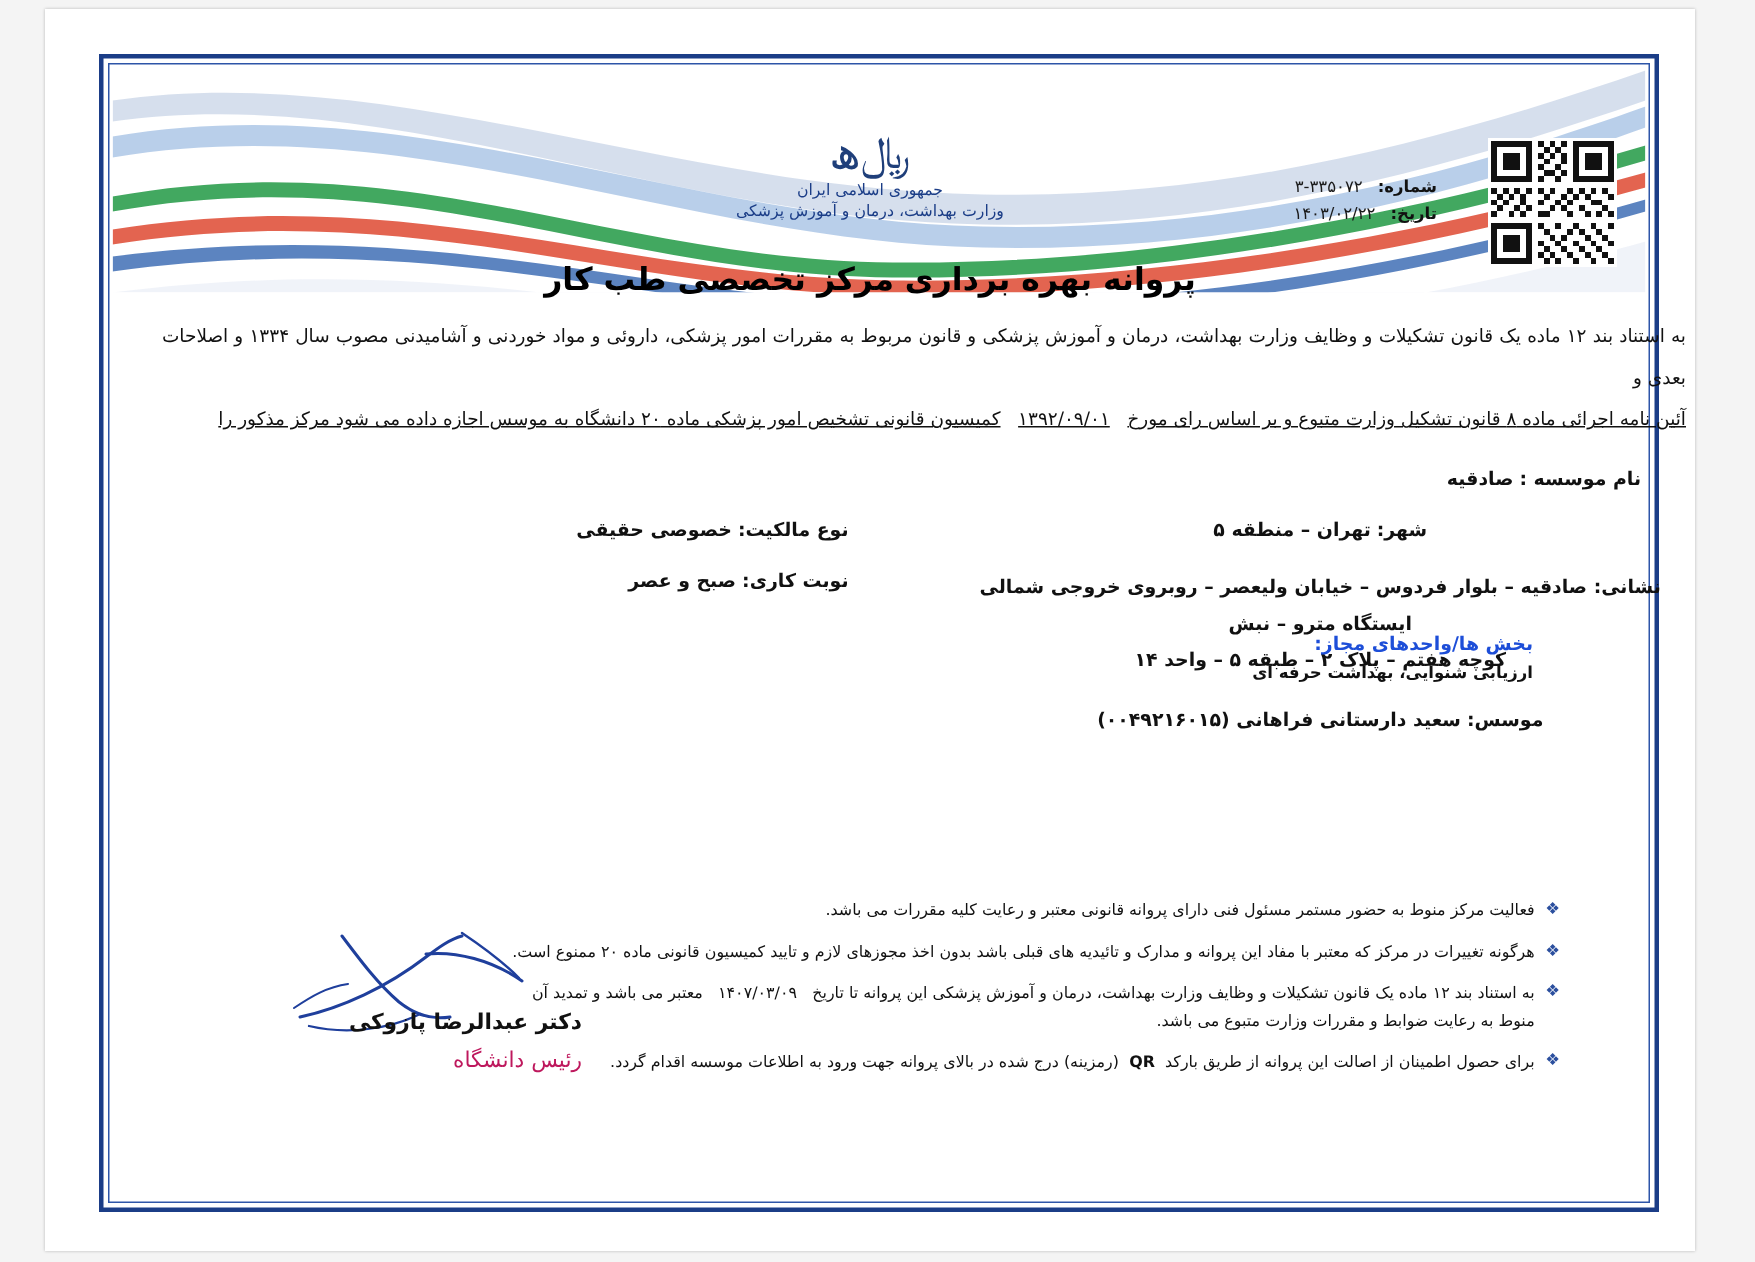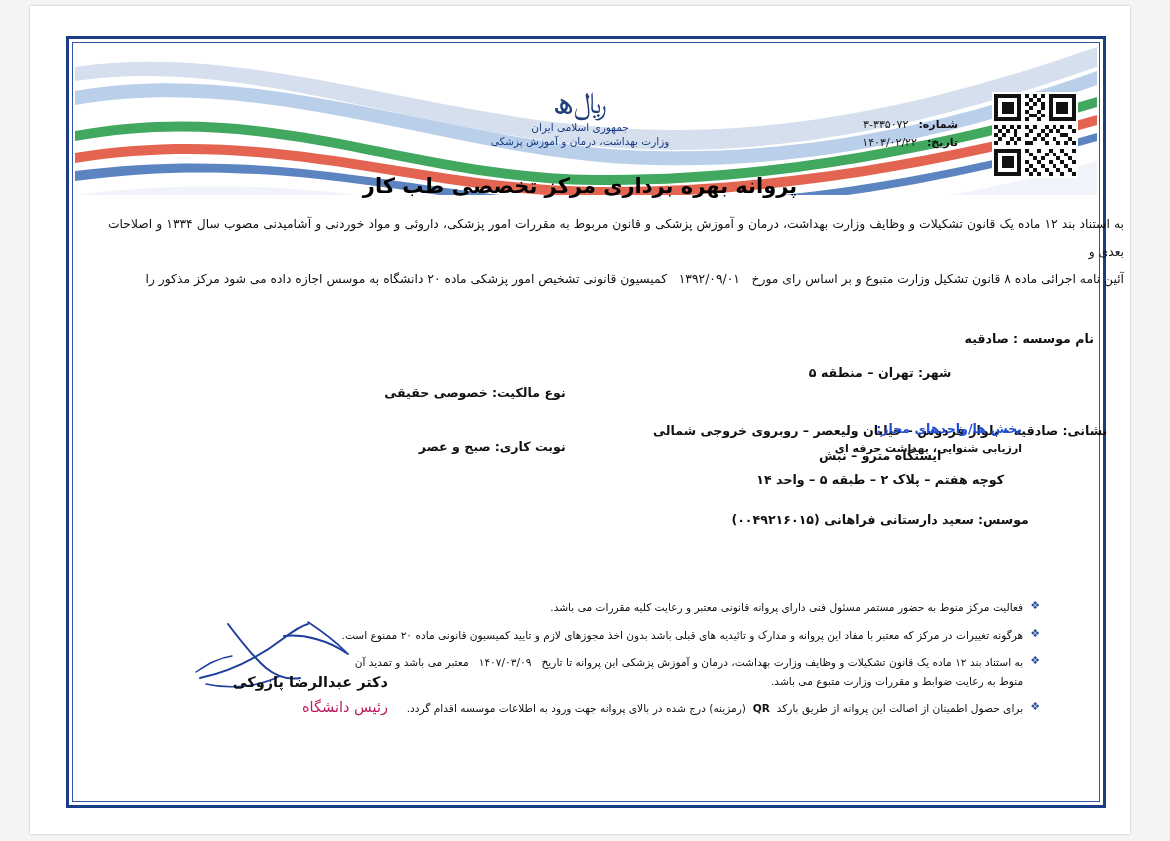--- a/index.html
+++ b/index.html
@@ -130,38 +130,38 @@
     position: absolute;
     top: 205px;
     left: 78px;
     width: 1016px;
     text-align: justify;
     font-size: 12.3px;
     line-height: 2.25;
     color: #111;
     direction: rtl;
   }
-  .intro .blk { display:inline; }
+  .intro .blk { display:inline;text-decoration:underline; }
   
   .fields {
     position: absolute;
     top: 305px;
     left: 78px;
     width: 1016px;
     direction: rtl;
     font-size: 12.6px;
     color: #111;
   }
   .frow {
     display: flex;
     justify-content: space-between;
     margin-bottom: 19px;
   }
   .fcell { width: 48%; }
-  .fcell.right { text-align: right; padding-right: 30px; box-sizing:border-box;margin-top:20px;}
+  .fcell.right { text-align: right; padding-right: 30px; box-sizing:border-box;}
   .fcell.left  { text-align: center; }
   .flabel { font-weight: bold; }
   .fvalue { font-weight: bold; }
   .faddr { line-height: 1.95; font-weight: bold;}
   
   .units {
     position: absolute;
     top: 415px;
     right: 108px;
     width: 430px;

